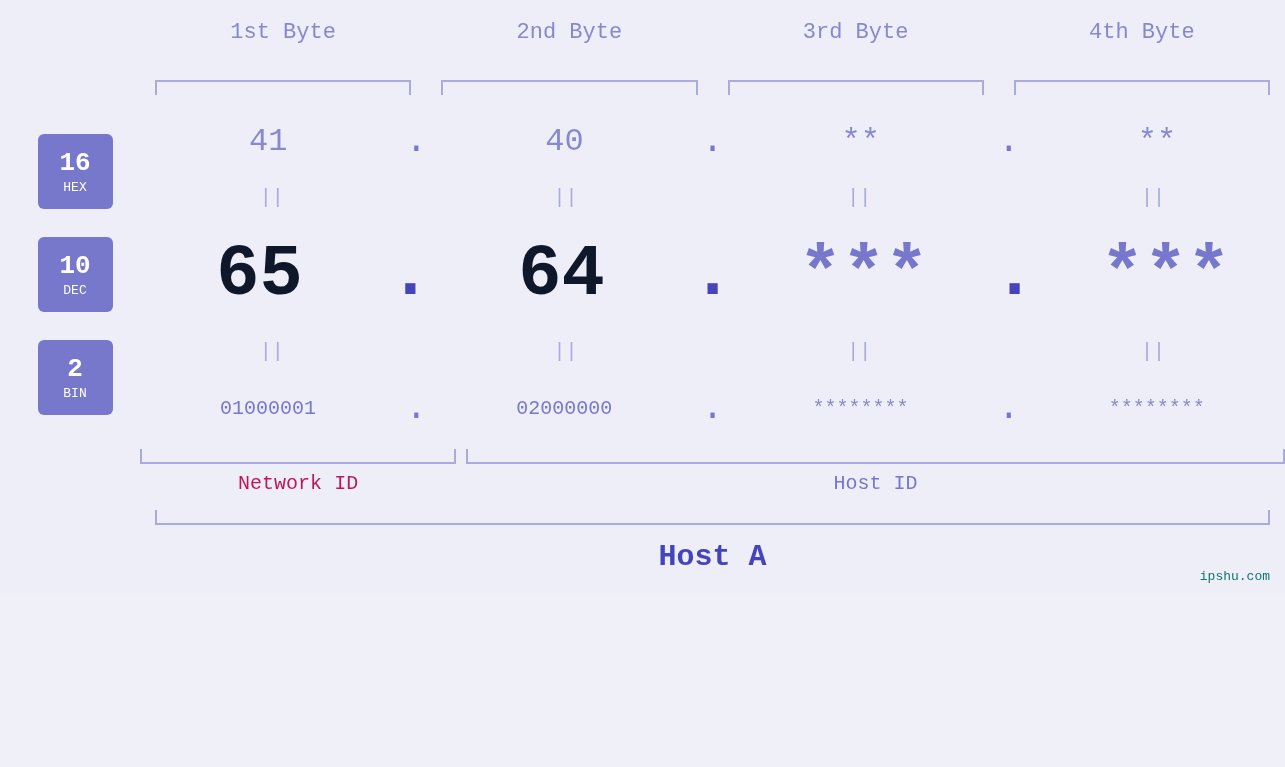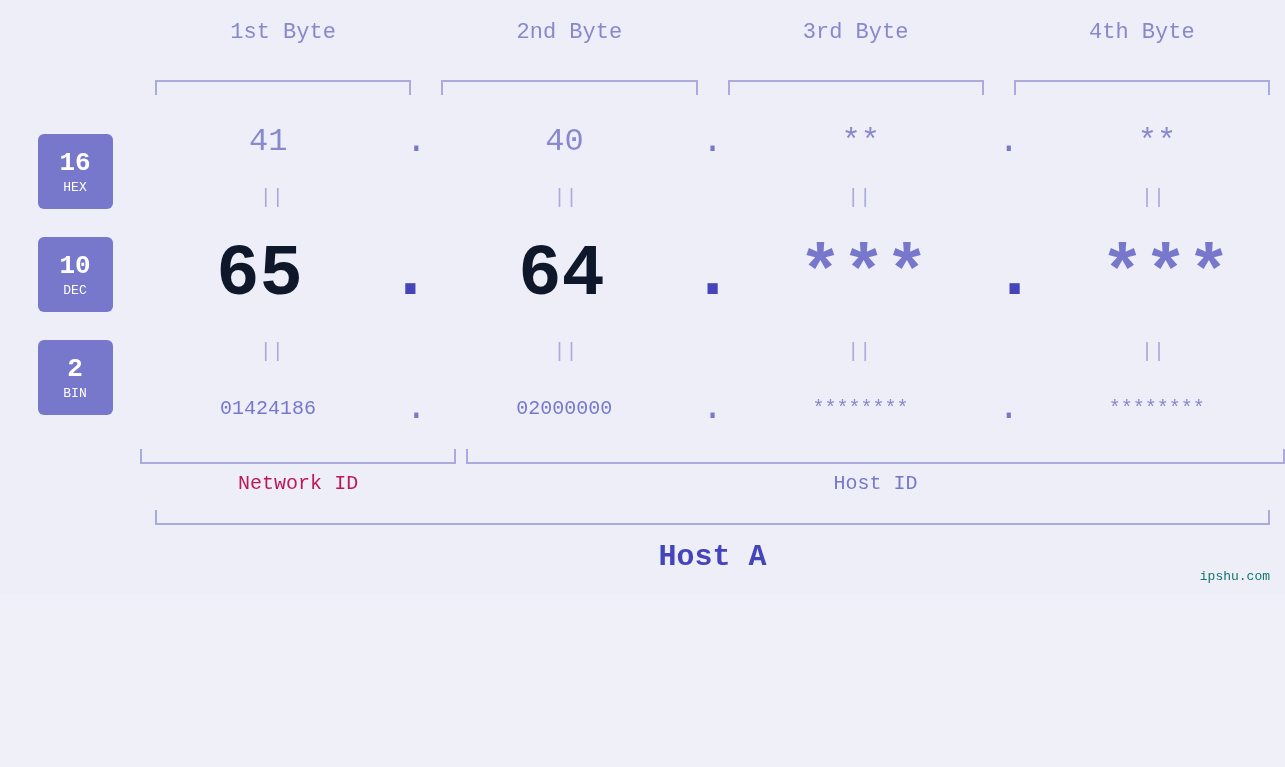--- a/index.html
+++ b/index.html
@@ -351,21 +351,21 @@
         <div class="eq-spacer"></div>
         <div class="eq-cell">||</div>
         <div class="eq-spacer"></div>
         <div class="eq-cell">||</div>
         <div class="eq-spacer"></div>
         <div class="eq-cell">||</div>
       </div>
 
       <div class="value-row">
         <div class="byte-cell">
-          <span class="bin-val">01424186</span>
+          <span class="bin-val">01000001</span>
         </div>
         <div class="dot-sep">.</div>
         <div class="byte-cell">
           <span class="bin-val">02000000</span>
         </div>
         <div class="dot-sep">.</div>
         <div class="byte-cell">
           <span class="bin-mask">********</span>
         </div>
         <div class="dot-sep">.</div>

